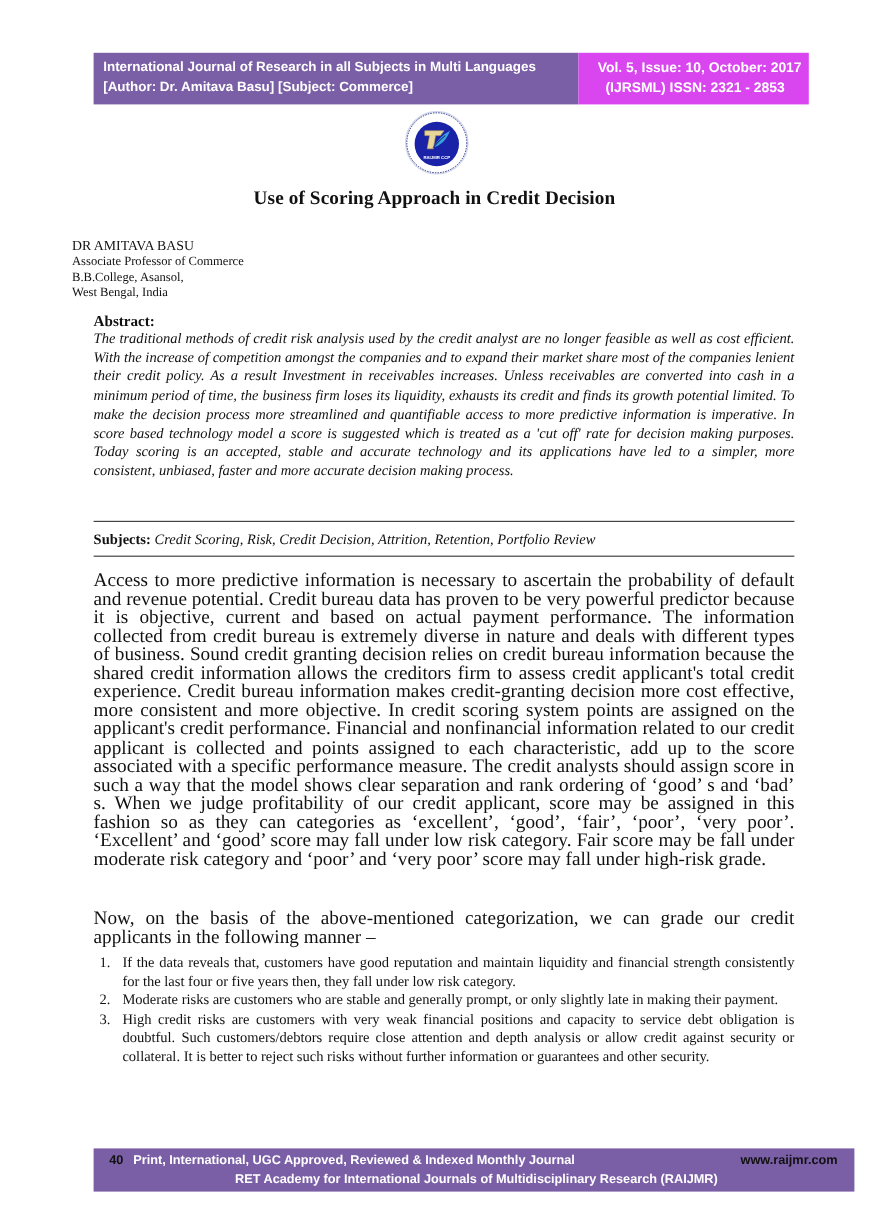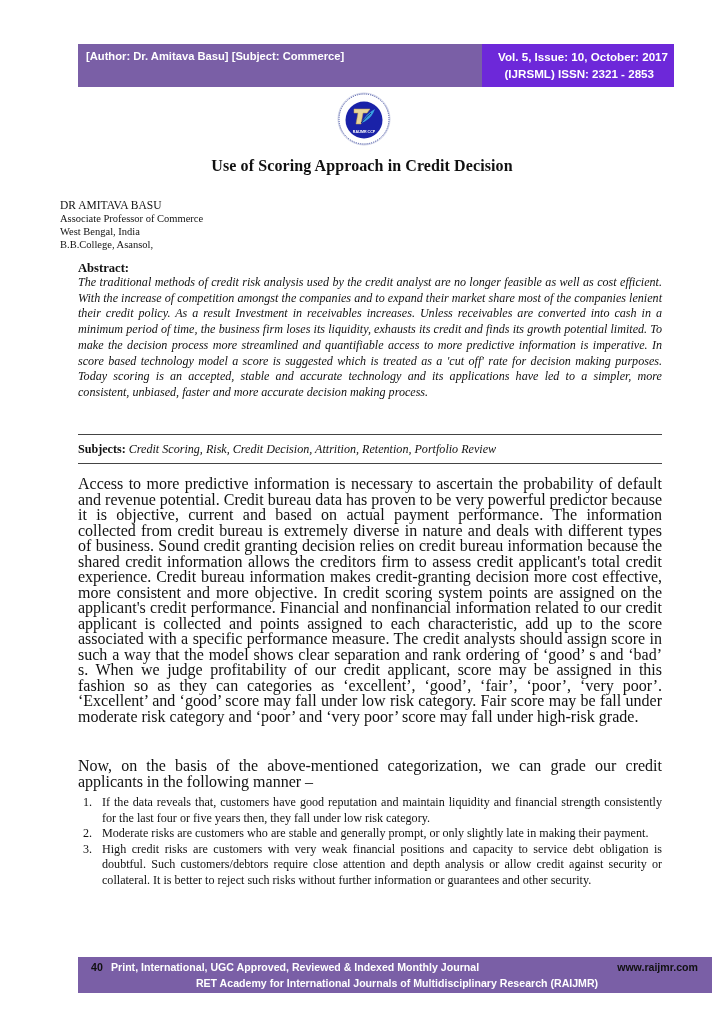--- a/index.html
+++ b/index.html
@@ -1,20 +1,20 @@
 <!DOCTYPE html>
 <html><head>
 <meta charset="utf-8">
 <style>
   html, body { margin: 0; padding: 0; background: #ffffff; }
   body { width: 724px; height: 1024px; position: relative; overflow: hidden; font-family: "Liberation Serif", serif; color: #111; }
 
   .header { position: absolute; left: 78px; top: 44px; width: 596px; height: 43px; display: flex; }
   .header-left { background: #7a5fa6; width: 404px; height: 100%; color: #fff; font-family: "Liberation Sans", sans-serif; font-weight: bold; font-size: 11.2px; line-height: 17px; padding: 4px 0 0 8px; box-sizing: border-box; }
-  .header-right { background: #6d28d9; flex: 1; height: 100%; color: #fff; font-family: "Liberation Sans", sans-serif; font-weight: bold; font-size: 11.6px; line-height: 17px; padding: 4px 6px 0 0; box-sizing: border-box; text-align: right; }
+  .header-right { background: #d946ef; flex: 1; height: 100%; color: #fff; font-family: "Liberation Sans", sans-serif; font-weight: bold; font-size: 11.6px; line-height: 17px; padding: 4px 6px 0 0; box-sizing: border-box; text-align: right; }
   .header-right .line2 { padding-right: 14px; }
 
   .logo { position: absolute; left: 337px; top: 92px; width: 54px; height: 54px; }
 
   .title { position: absolute; left: 0; right: 0; top: 157px; text-align: center; font-weight: bold; font-size: 16px; letter-spacing: 0.1px; }
 
   .author-block { position: absolute; left: 0; right: 0; top: 198px; text-align: left; font-size: 10.5px; line-height: 13px; padding-left: 60px; }
   .author-block .name { font-size: 11.5px; line-height: 14px; }
 
   .abstract-label { position: absolute; left: 78px; top: 261px; font-weight: bold; font-size: 12.6px; }
@@ -40,20 +40,21 @@
   .footer .pg { position: absolute; left: 13px; color: #111; }
   .footer .f1 { position: absolute; left: 33px; }
   .footer .web { position: absolute; right: 14px; color: #111; }
   .footer .row2 { text-align: center; padding-left: 4px; }
 </style>
 </head>
 <body>
 
 <div class="header">
   <div class="header-left">
+    <div>International Journal of Research in all Subjects in Multi Languages</div>
     <div>[Author: Dr. Amitava Basu] [Subject: Commerce]</div>
   </div>
   <div class="header-right">
     <div>Vol. 5, Issue: 10, October: 2017</div>
     <div class="line2">(IJRSML)  ISSN: 2321 - 2853</div>
   </div>
 </div>
 
 <svg class="logo" viewBox="0 0 54 54">
   <circle cx="27" cy="27" r="26" fill="#ffffff" stroke="#cfd3e8" stroke-width="1"></circle>
@@ -64,22 +65,22 @@
   <path d="M24 31 q5-6 10-10" stroke="#0c1460" stroke-width="0.8" fill="none"></path>
   <rect x="17" y="37" width="20" height="4" fill="#1a22a8"></rect>
   <text x="27" y="40.5" font-size="3.6" text-anchor="middle" fill="#ffffff" font-family="Liberation Sans, sans-serif" font-weight="bold">RAIJMR CCP</text>
 </svg>
 
 <div class="title">Use of Scoring Approach in Credit Decision</div>
 
 <div class="author-block">
   <div class="name">DR AMITAVA BASU</div>
   <div>Associate Professor of Commerce</div>
+  <div>B.B.College, Asansol,</div>
   <div>West Bengal, India</div>
-  <div>B.B.College, Asansol,</div>
 </div>
 
 <div class="abstract-label">Abstract:</div>
 <div class="abstract">The traditional methods of credit risk analysis used by the credit analyst are no longer feasible as well as cost efficient. With the increase of competition amongst the companies and to expand their market share most of the companies lenient their credit policy.  As a result Investment in receivables increases. Unless receivables are converted into cash in a minimum period of time, the business firm loses its liquidity, exhausts its credit and finds its growth potential limited. To make the decision process more streamlined and quantifiable access to more predictive information is imperative. In score based technology model a score is suggested which is treated as a 'cut off' rate for decision making purposes. Today scoring is an accepted, stable and accurate technology and its applications have led to a simpler, more consistent, unbiased, faster and more accurate decision making process.</div>
 
 <div class="rule r1"></div>
 <div class="keywords">
   <b>Subjects:</b>
   <i>Credit Scoring, Risk, Credit Decision, Attrition, Retention, Portfolio Review</i>
 </div>

